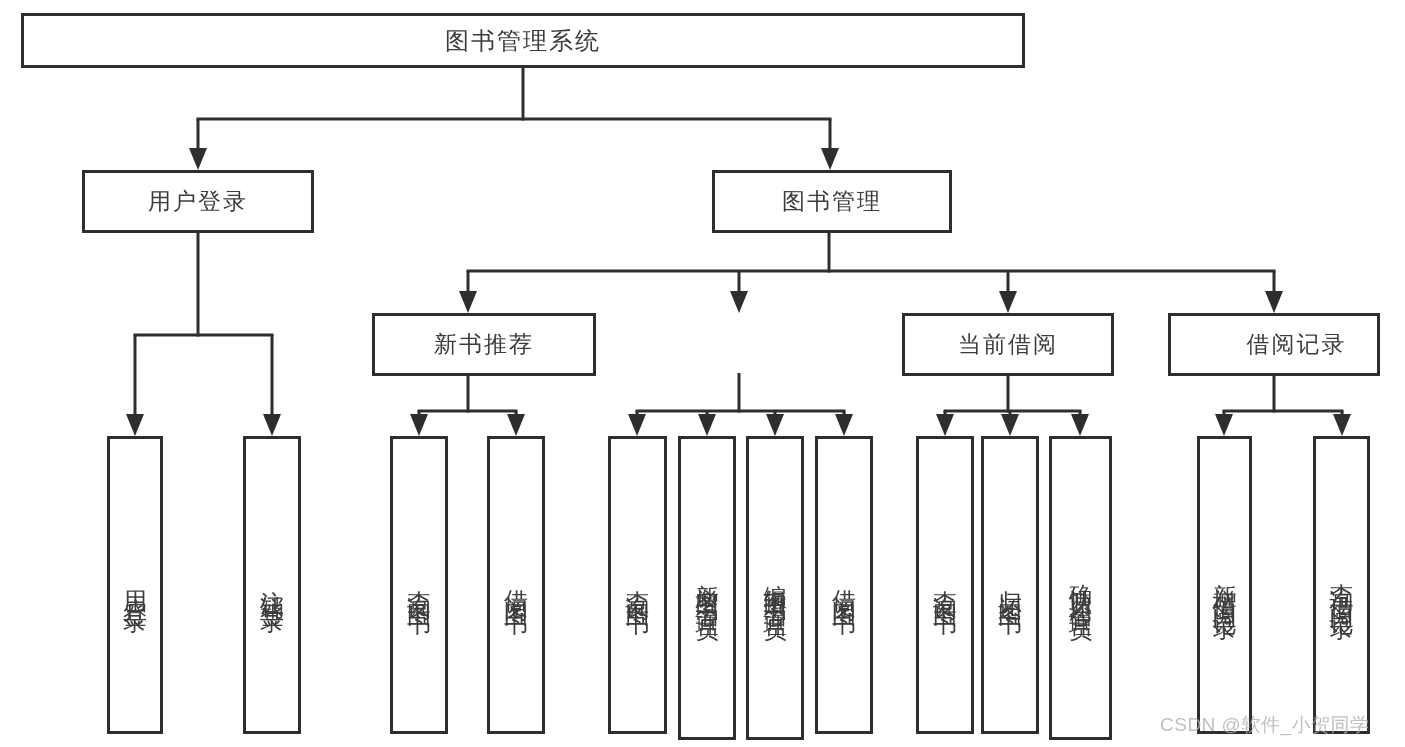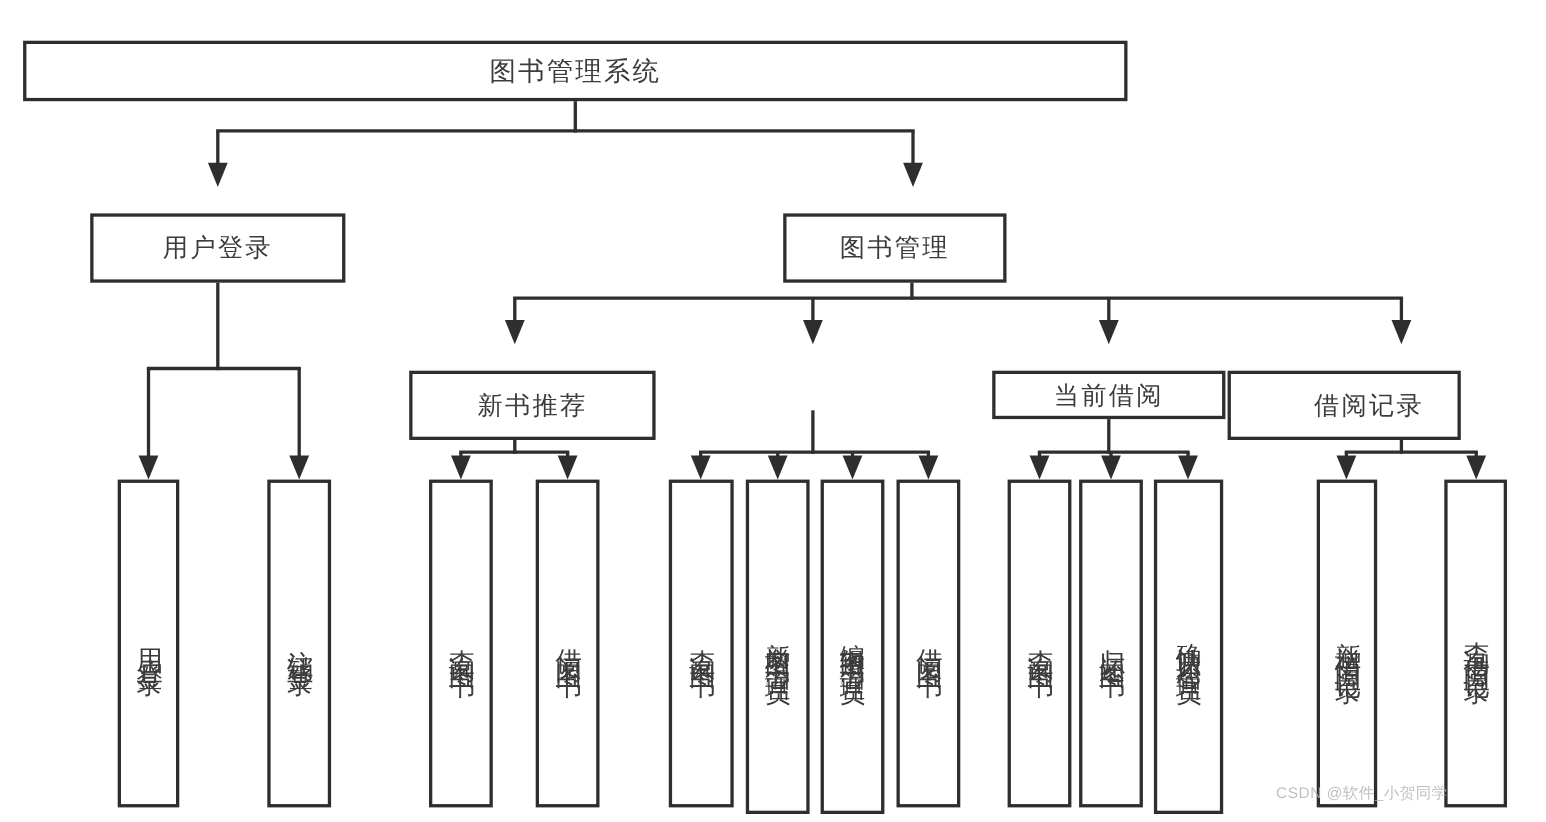--- a/index.html
+++ b/index.html
@@ -14,30 +14,30 @@
     font-family:"Liberation Sans","DejaVu Sans",sans-serif;overflow:hidden;
   }
   #connectors{position:absolute;left:0;top:0;width:1405px;height:747px;}
   #connectors line{stroke:var(--line);stroke-width:3;}
   #connectors polygon{fill:var(--line);}
   .box{
     position:absolute;box-sizing:border-box;border:3px solid var(--line);
     background:#fff;display:flex;align-items:center;justify-content:center;
     color:var(--text);
   }
-  .h-label{font-size:23px;letter-spacing:2px;white-space:nowrap;margin-top:24px;}
+  .h-label{font-size:23px;letter-spacing:2px;white-space:nowrap;}
   .root-label{font-size:24px;}
   .v-box{
     writing-mode:vertical-rl;text-orientation:mixed;
     font-size:24px;letter-spacing:7px;line-height:1;
   }
   .v-box.compact{letter-spacing:5px;font-size:23px;}
   #watermark{
     position:absolute;left:1160px;top:712px;z-index:5;
-    font-size:14px;color:var(--wm);opacity:.8;letter-spacing:.5px;white-space:nowrap;
+    font-size:19px;color:var(--wm);opacity:.8;letter-spacing:.5px;white-space:nowrap;
   }
 </style>
 </head>
 <body>
 
 <div id="canvas">
 
   <svg id="connectors" viewBox="0 0 1405 747" xmlns="http://www.w3.org/2000/svg">
       <line x1="523" y1="67" x2="523" y2="120.5"></line>
       <line x1="196.5" y1="119" x2="831.5" y2="119"></line>
@@ -93,31 +93,31 @@
       <polygon points="1333,414 1351,414 1342,436"></polygon>
     </svg>
 
   <div class="box root-label h-label" style="left:21px;top:13px;width:1004px;height:55px;">
     <span>图书管理系统</span>
   </div>
 
   <div class="box h-label" style="left:82px;top:170px;width:232px;height:63px;">
     <span>用户登录</span>
   </div>
-  <div class="box h-label" style="left:712px;top:170px;width:203px;height:63px;">
+  <div class="box h-label" style="left:712px;top:170px;width:240px;height:63px;">
     <span>图书管理</span>
   </div>
 
   <div class="box h-label" style="left:372px;top:313px;width:224px;height:63px;">
     <span>新书推荐</span>
   </div>
-  <div class="box h-label" style="left:902px;top:313px;width:212px;height:44px;">
+  <div class="box h-label" style="left:902px;top:313px;width:212px;height:63px;">
     <span>当前借阅</span>
   </div>
-  <div class="box h-label" style="left:1116px;top:313px;width:212px;height:63px;padding-left:45px;">
+  <div class="box h-label" style="left:1168px;top:313px;width:212px;height:63px;padding-left:45px;">
     <span>借阅记录</span>
   </div>
 
   <div class="box v-box" style="left:107px;top:436px;width:56px;height:298px;">
     <span>用户登录</span>
   </div>
   <div class="box v-box" style="left:243px;top:436px;width:58px;height:298px;">
     <span>注销登录</span>
   </div>
 

